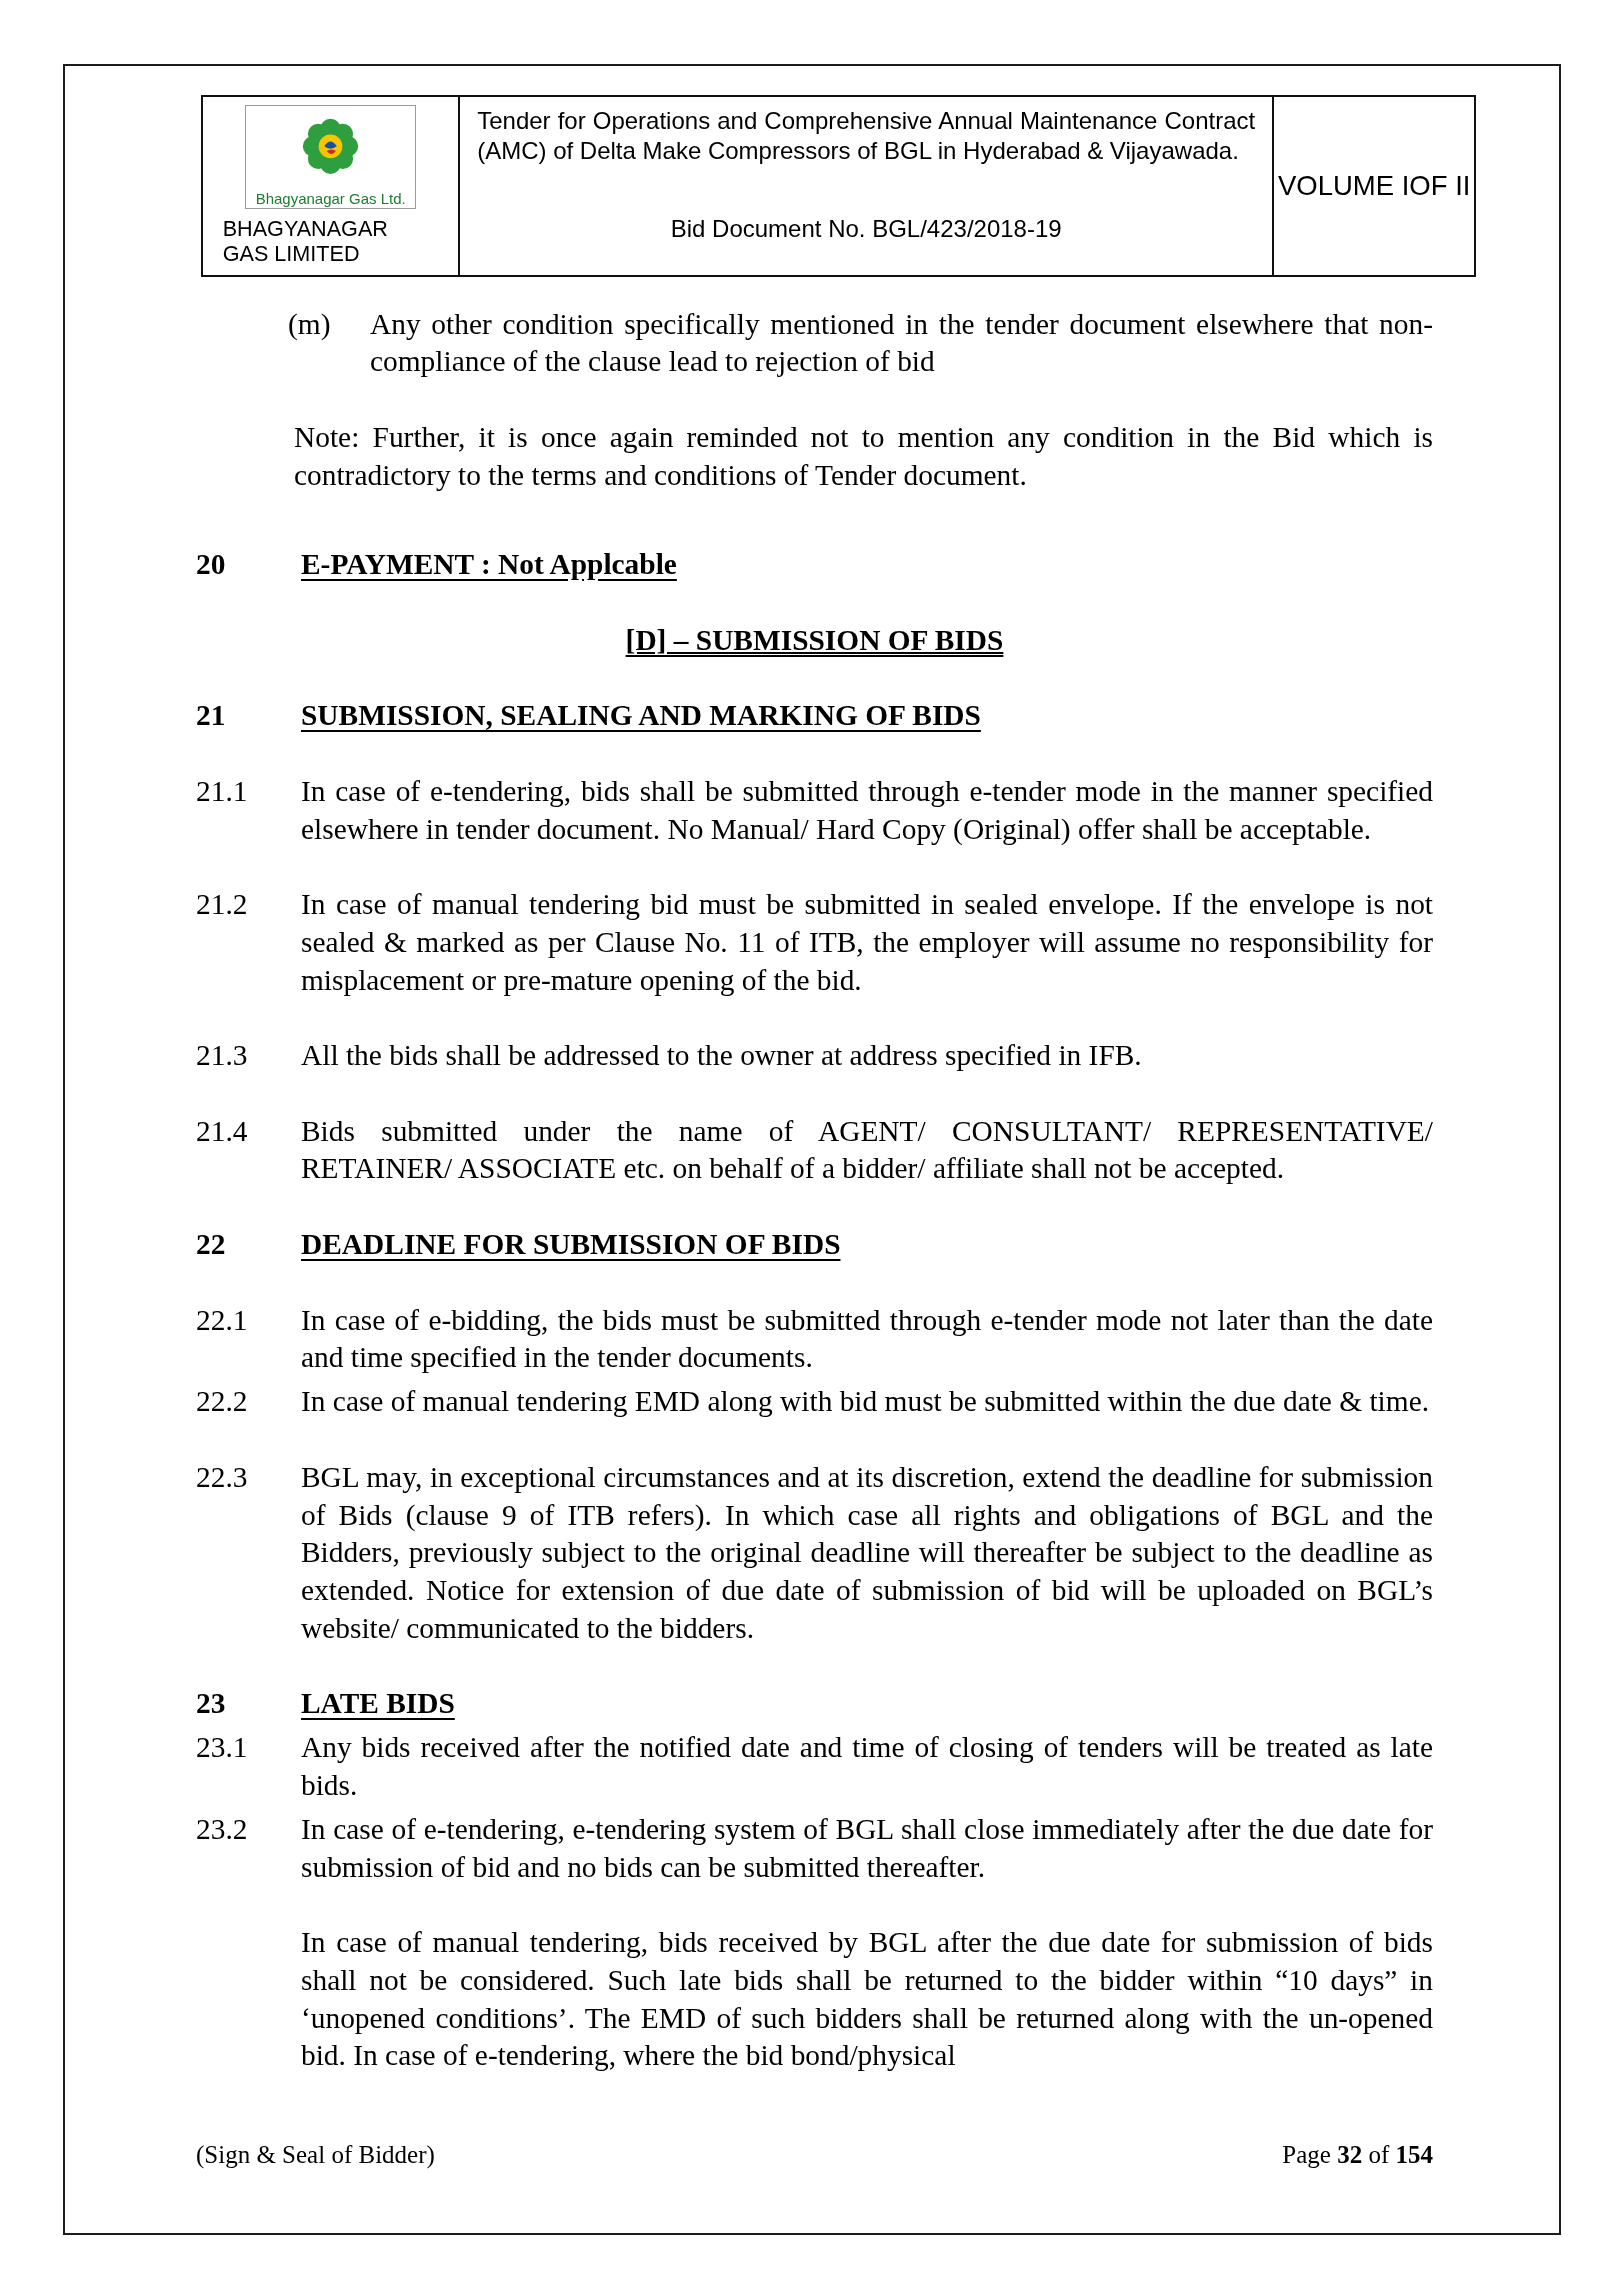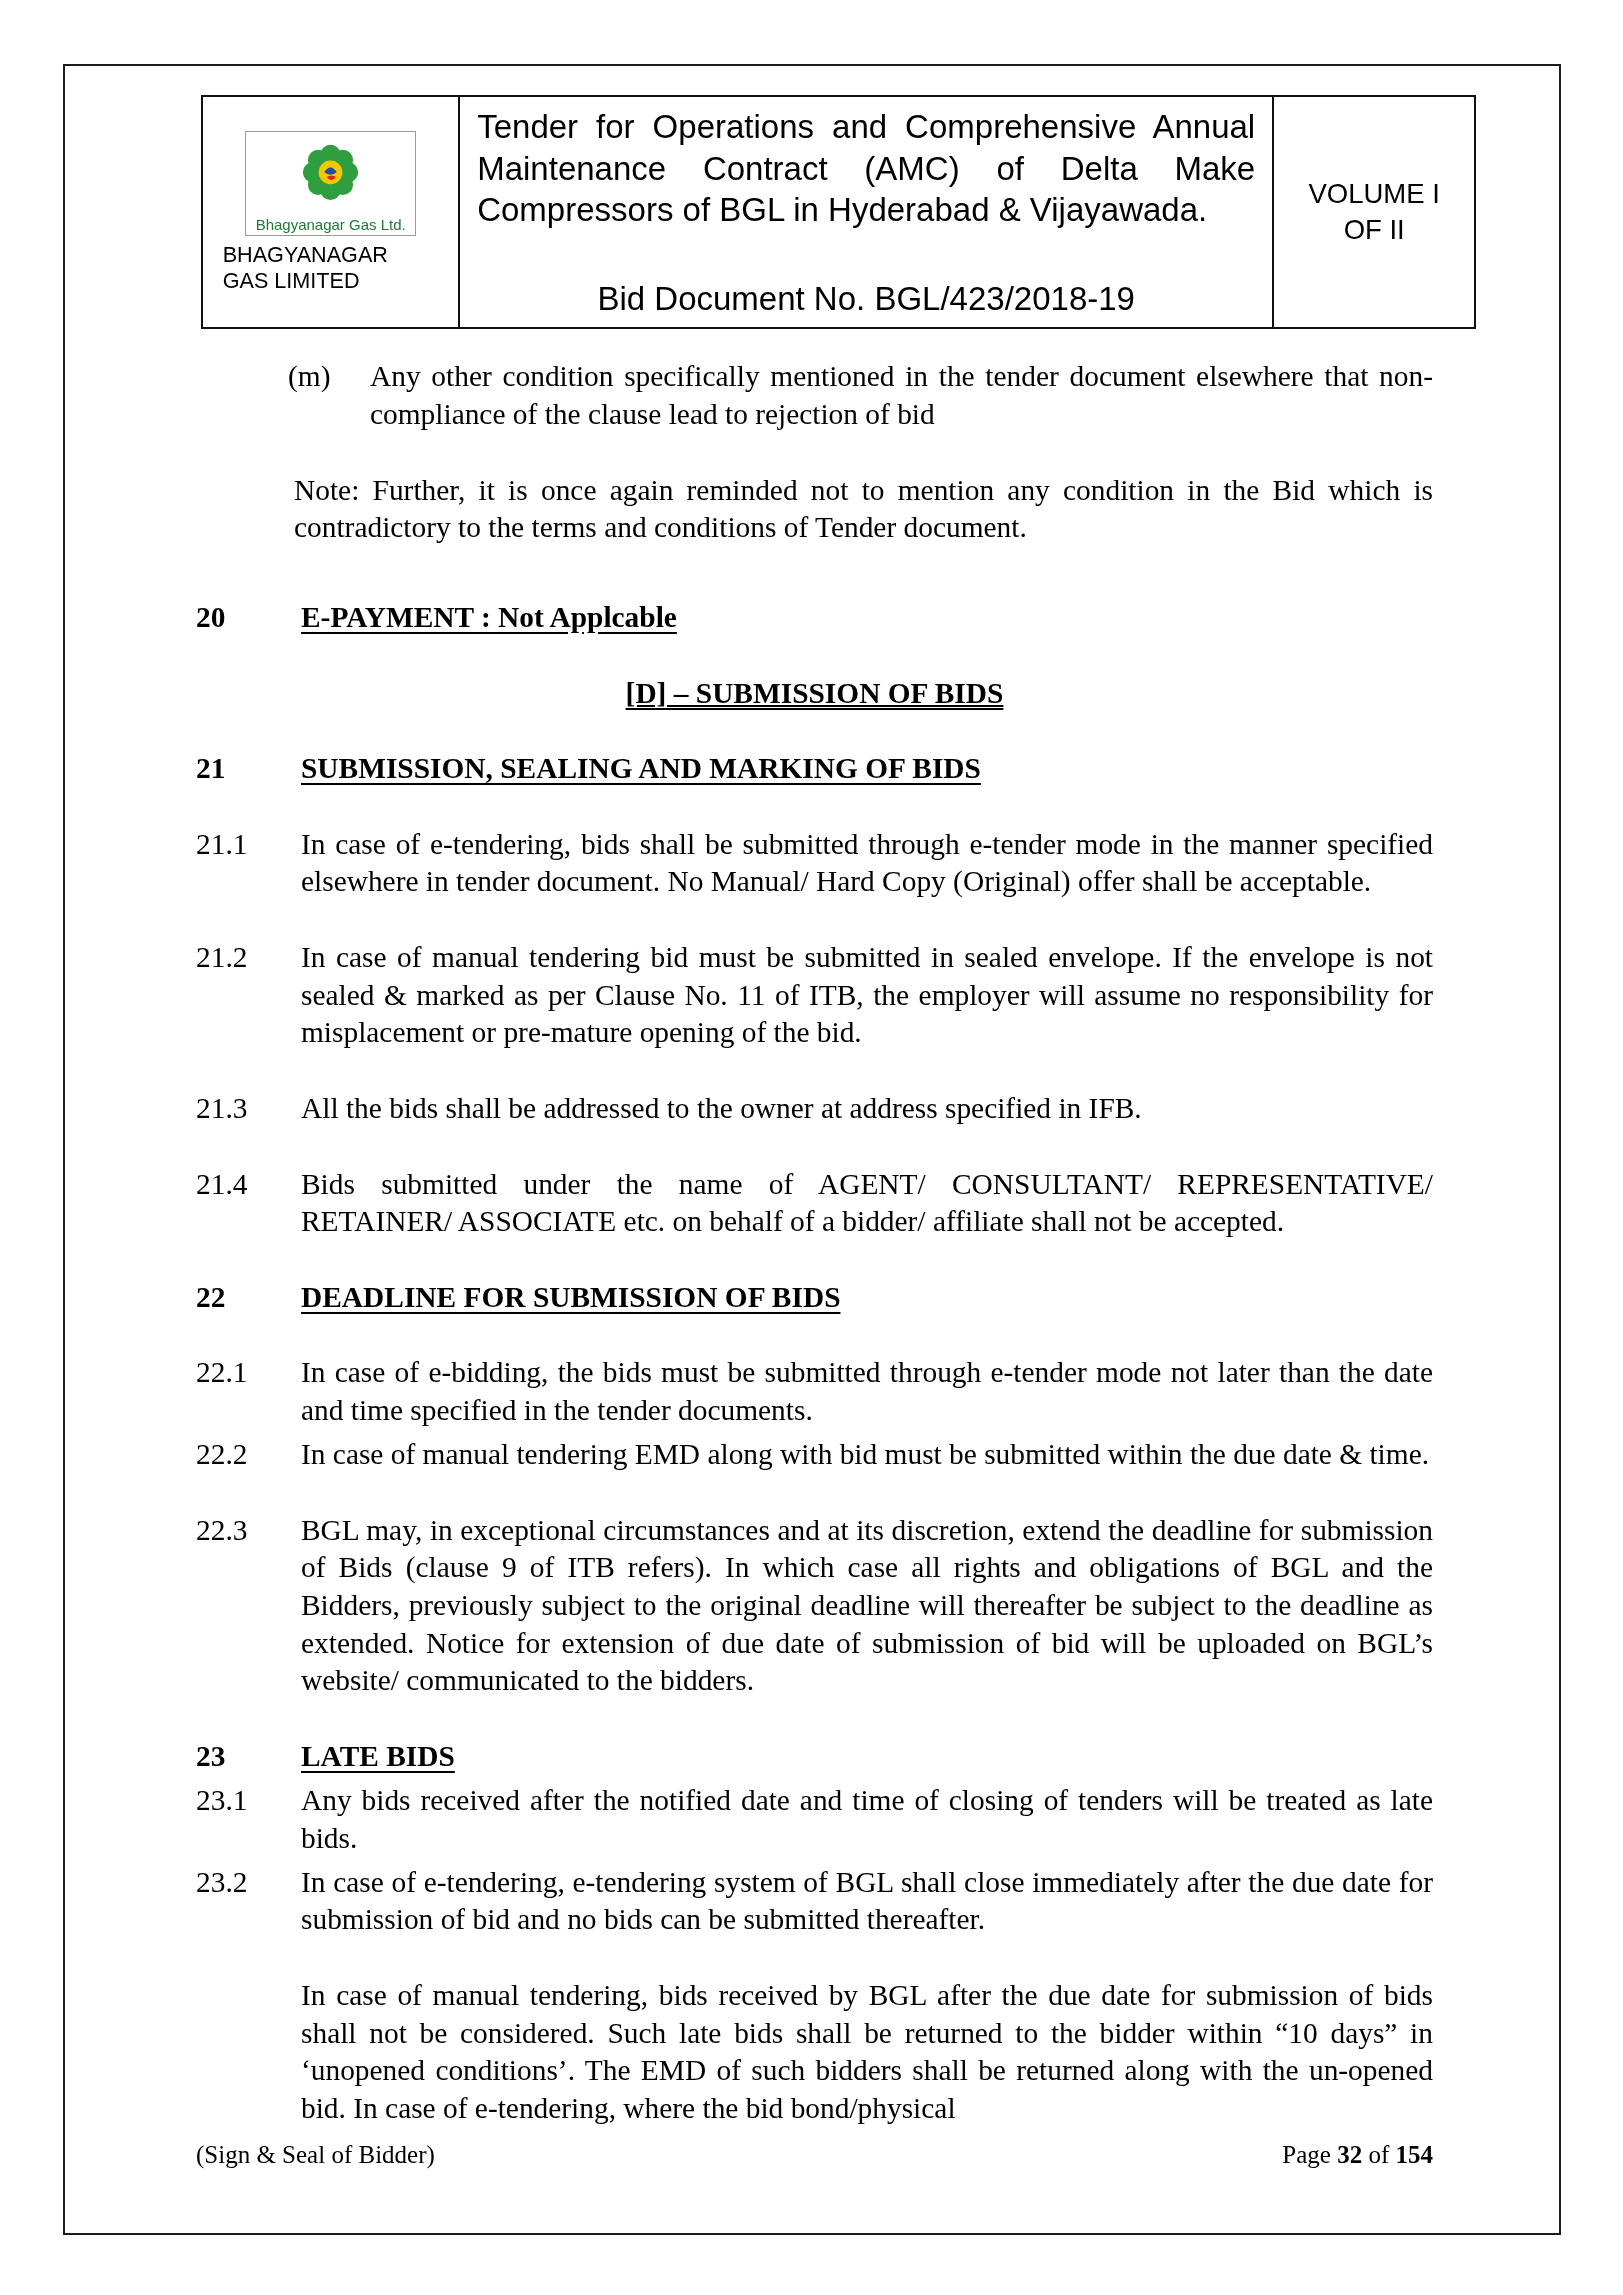--- a/index.html
+++ b/index.html
@@ -48,27 +48,27 @@
     font-family: "Liberation Sans", sans-serif;
   }
   .company-name {
     margin-top: 6.5px;
     font-size: 21.6px; line-height: 1.18;
     width: 216px;
   }
   .hdr-mid-cell {
     flex: 1;
     padding: 9.2px 17px 7.9px 17px;
-    font-size: 33px; line-height: 1.26;
+    font-size: 24px; line-height: 1.26;
   }
   .hdr-title { text-align: justify; }
   .hdr-doc { text-align: center; margin-top: 47px; }
   .hdr-vol-cell {
     width: 200px; border-right: none;
-    display: flex; flex-direction: column;
+    display: flex; flex-direction: row;
     align-items: center; justify-content: center;
     font-size: 27.5px; line-height: 1.3;
   }
 
   
   .body-text { margin-top: 29px; font-size: 29.4px; line-height: 1.28; }
 
   .item-m { display: flex; margin-left: 92px; margin-bottom: 38px; }
   .item-m .lbl { width: 82px; flex-shrink: 0; }
   .item-m .txt { flex: 1; text-align: justify; }

